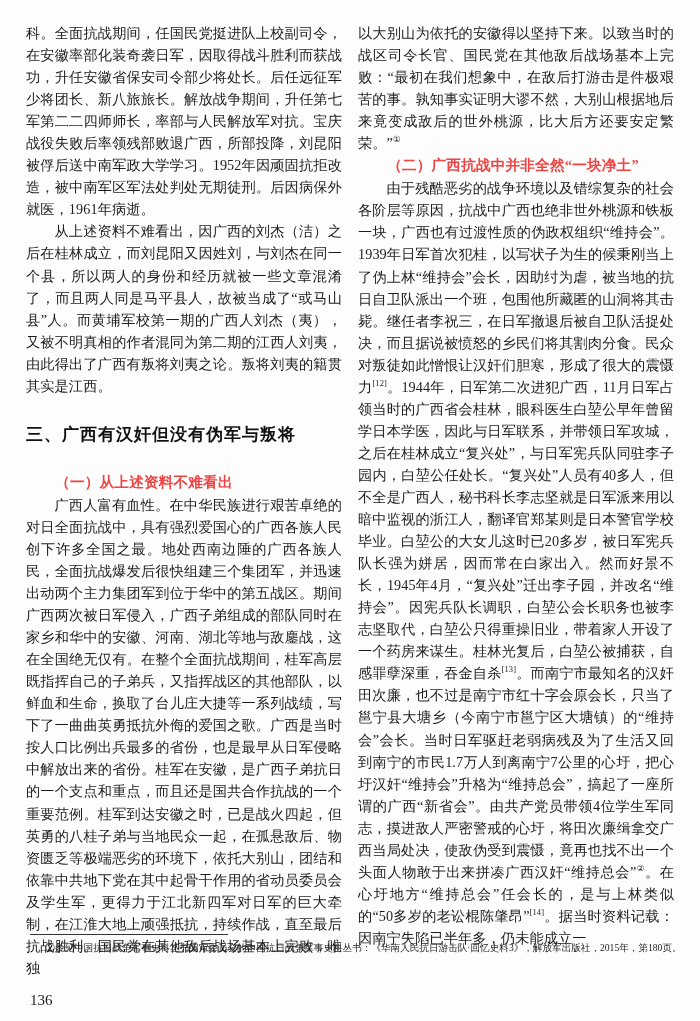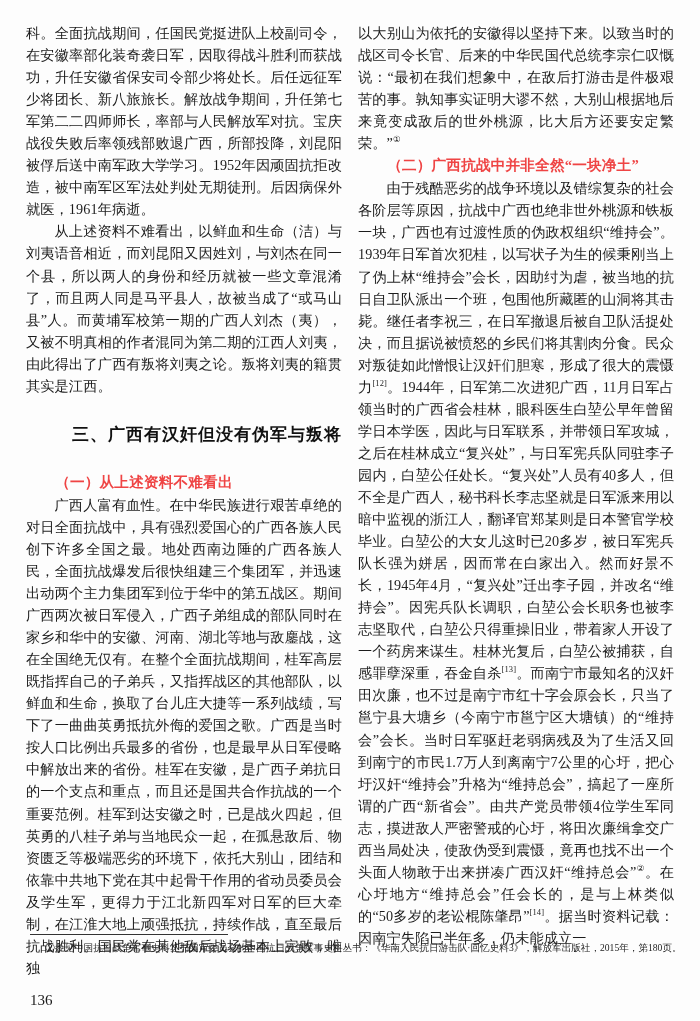--- a/index.html
+++ b/index.html
@@ -45,21 +45,21 @@
     letter-spacing: 0.1px;
     color: #1c1c1c;
   }
   p.body.indent {
     text-indent: 2em;
   }
   .sec-heading {
     margin: 0;
     font-size: 17px;
     font-weight: bold;
-    text-align: right;
+    text-align: left;
     letter-spacing: 1px;
     color: #111;
     padding-top: 26px;
     padding-bottom: 24px;
     line-height: 24px;
   }
   .sub-heading {
     margin: 0;
     font-size: 14.6px;
     font-weight: bold;
@@ -107,28 +107,28 @@
 </style>
 </head>
 <body>
 
 <div class="page">
 
   <div class="columns">
 
     <div class="col">
       <p class="body">科。全面抗战期间，任国民党挺进队上校副司令，在安徽率部化装奇袭日军，因取得战斗胜利而获战功，升任安徽省保安司令部少将处长。后任远征军少将团长、新八旅旅长。解放战争期间，升任第七军第二二四师师长，率部与人民解放军对抗。宝庆战役失败后率领残部败退广西，所部投降，刘昆阳被俘后送中南军政大学学习。1952年因顽固抗拒改造，被中南军区军法处判处无期徒刑。后因病保外就医，1961年病逝。</p>
-      <p class="body indent">从上述资料不难看出，以鲜血和生命（洁）与刘夷语音相近，而刘昆阳又因姓刘，与刘杰在同一个县，所以两人的身份和经历就被一些文章混淆了，而且两人同是马平县人，故被当成了“或马山县”人。而黄埔军校第一期的广西人刘杰（夷），又被不明真相的作者混同为第二期的江西人刘夷，由此得出了广西有叛将刘夷之论。叛将刘夷的籍贯其实是江西。</p>
+      <p class="body indent">从上述资料不难看出，因广西的刘杰（洁）之后在桂林成立，而刘昆阳又因姓刘，与刘杰在同一个县，所以两人的身份和经历就被一些文章混淆了，而且两人同是马平县人，故被当成了“或马山县”人。而黄埔军校第一期的广西人刘杰（夷），又被不明真相的作者混同为第二期的江西人刘夷，由此得出了广西有叛将刘夷之论。叛将刘夷的籍贯其实是江西。</p>
       <h2 class="sec-heading">三、广西有汉奸但没有伪军与叛将</h2>
       <h3 class="sub-heading">（一）从上述资料不难看出</h3>
       <p class="body indent">广西人富有血性。在中华民族进行艰苦卓绝的对日全面抗战中，具有强烈爱国心的广西各族人民创下许多全国之最。地处西南边陲的广西各族人民，全面抗战爆发后很快组建三个集团军，并迅速出动两个主力集团军到位于华中的第五战区。期间广西两次被日军侵入，广西子弟组成的部队同时在家乡和华中的安徽、河南、湖北等地与敌鏖战，这在全国绝无仅有。在整个全面抗战期间，桂军高层既指挥自己的子弟兵，又指挥战区的其他部队，以鲜血和生命，换取了台儿庄大捷等一系列战绩，写下了一曲曲英勇抵抗外侮的爱国之歌。广西是当时按人口比例出兵最多的省份，也是最早从日军侵略中解放出来的省份。桂军在安徽，是广西子弟抗日的一个支点和重点，而且还是国共合作抗战的一个重要范例。桂军到达安徽之时，已是战火四起，但英勇的八桂子弟与当地民众一起，在孤悬敌后、物资匮乏等极端恶劣的环境下，依托大别山，团结和依靠中共地下党在其中起骨干作用的省动员委员会及学生军，更得力于江北新四军对日军的巨大牵制，在江淮大地上顽强抵抗，持续作战，直至最后抗战胜利。国民党在其他敌后战场基本上完败，唯独</p>
     </div>
 
     <div class="col">
-      <p class="body"><span>以大别山为依托的安徽得以坚持下来。以致当时的战区司令长官、后来的中华民国代总统李宗仁叹慨说：“最初在我们想象中，在敌后打游击是件极艰苦的事。孰知事实证明大谬不然，大别山根据地后来竟变成敌后的世外桃源，比大后方还要安定繁荣。”</span><span class="sup">①</span></p>
+      <p class="body"><span>以大别山为依托的安徽得以坚持下来。以致当时的战区司令长官、国民党在其他敌后战场基本上完败：“最初在我们想象中，在敌后打游击是件极艰苦的事。孰知事实证明大谬不然，大别山根据地后来竟变成敌后的世外桃源，比大后方还要安定繁荣。”</span><span class="sup">①</span></p>
       <h3 class="sub-heading">（二）广西抗战中并非全然“一块净土”</h3>
       <p class="body indent"><span>由于残酷恶劣的战争环境以及错综复杂的社会各阶层等原因，抗战中广西也绝非世外桃源和铁板一块，广西也有过渡性质的伪政权组织“维持会”。1939年日军首次犯桂，以写状子为生的候秉刚当上了伪上林“维持会”会长，因助纣为虐，被当地的抗日自卫队派出一个班，包围他所藏匿的山洞将其击毙。继任者李祝三，在日军撤退后被自卫队活捉处决，而且据说被愤怒的乡民们将其割肉分食。民众对叛徒如此憎恨让汉奸们胆寒，形成了很大的震慑力</span><span class="sup">[12]</span><span>。1944年，日军第二次进犯广西，11月日军占领当时的广西省会桂林，眼科医生白堃公早年曾留学日本学医，因此与日军联系，并带领日军攻城，之后在桂林成立“复兴处”，与日军宪兵队同驻李子园内，白堃公任处长。“复兴处”人员有40多人，但不全是广西人，秘书科长李志坚就是日军派来用以暗中监视的浙江人，翻译官郑某则是日本警官学校毕业。白堃公的大女儿这时已20多岁，被日军宪兵队长强为姘居，因而常在白家出入。然而好景不长，1945年4月，“复兴处”迁出李子园，并改名“维持会”。因宪兵队长调职，白堃公会长职务也被李志坚取代，白堃公只得重操旧业，带着家人开设了一个药房来谋生。桂林光复后，白堃公被捕获，自感罪孽深重，吞金自杀</span><span class="sup">[13]</span><span>。而南宁市最知名的汉奸田次廉，也不过是南宁市红十字会原会长，只当了邕宁县大塘乡（今南宁市邕宁区大塘镇）的“维持会”会长。当时日军驱赶老弱病残及为了生活又回到南宁的市民1.7万人到离南宁7公里的心圩，把心圩汉奸“维持会”升格为“维持总会”，搞起了一座所谓的广西“新省会”。由共产党员带领4位学生军同志，摸进敌人严密警戒的心圩，将田次廉缉拿交广西当局处决，使敌伪受到震慑，竟再也找不出一个头面人物敢于出来拼凑广西汉奸“维持总会”</span><span class="sup">②</span><span>。在心圩地方“维持总会”任会长的，是与上林类似的“50多岁的老讼棍陈肇昂”</span><span class="sup">[14]</span><span>。据当时资料记载：因南宁失陷已半年多，仍未能成立一</span></p>
     </div>
 
   </div>
 
   <div class="footnotes">
     <div class="fn-rule"></div>
     <p class="footnote">②参见中国抗日战争军事史料丛书编审委员会的中国抗日战争军事史料丛书：《华南人民抗日游击队·回忆史料3》，解放军出版社，2015年，第180页。</p>
   </div>

